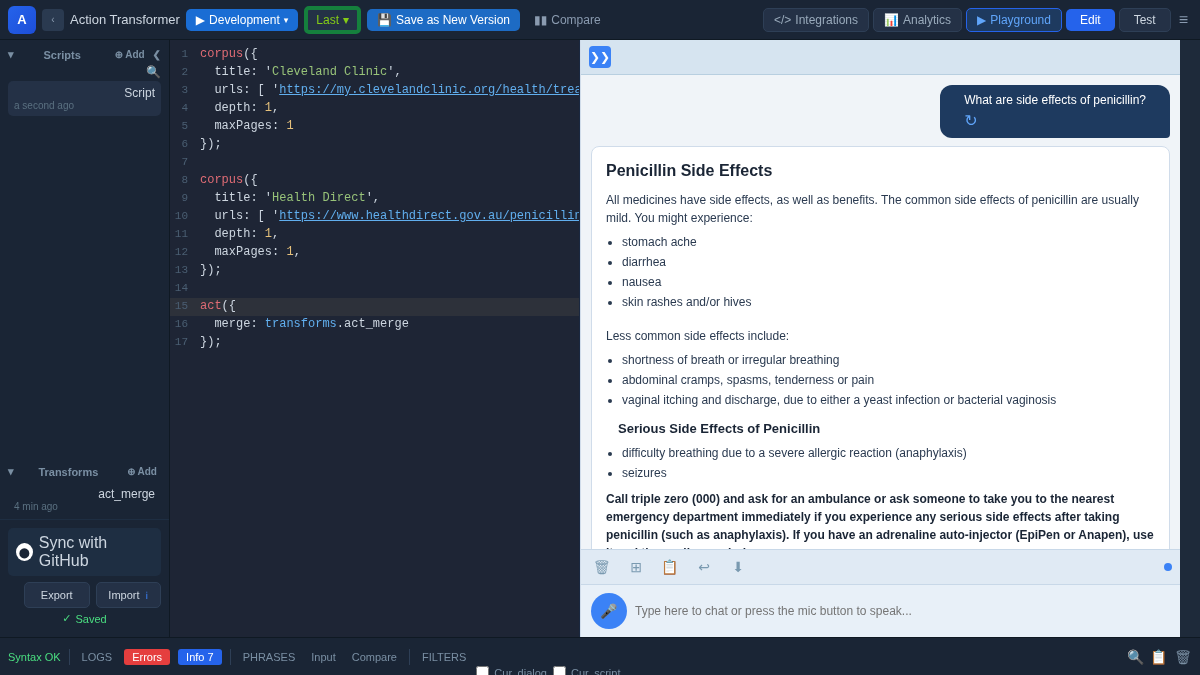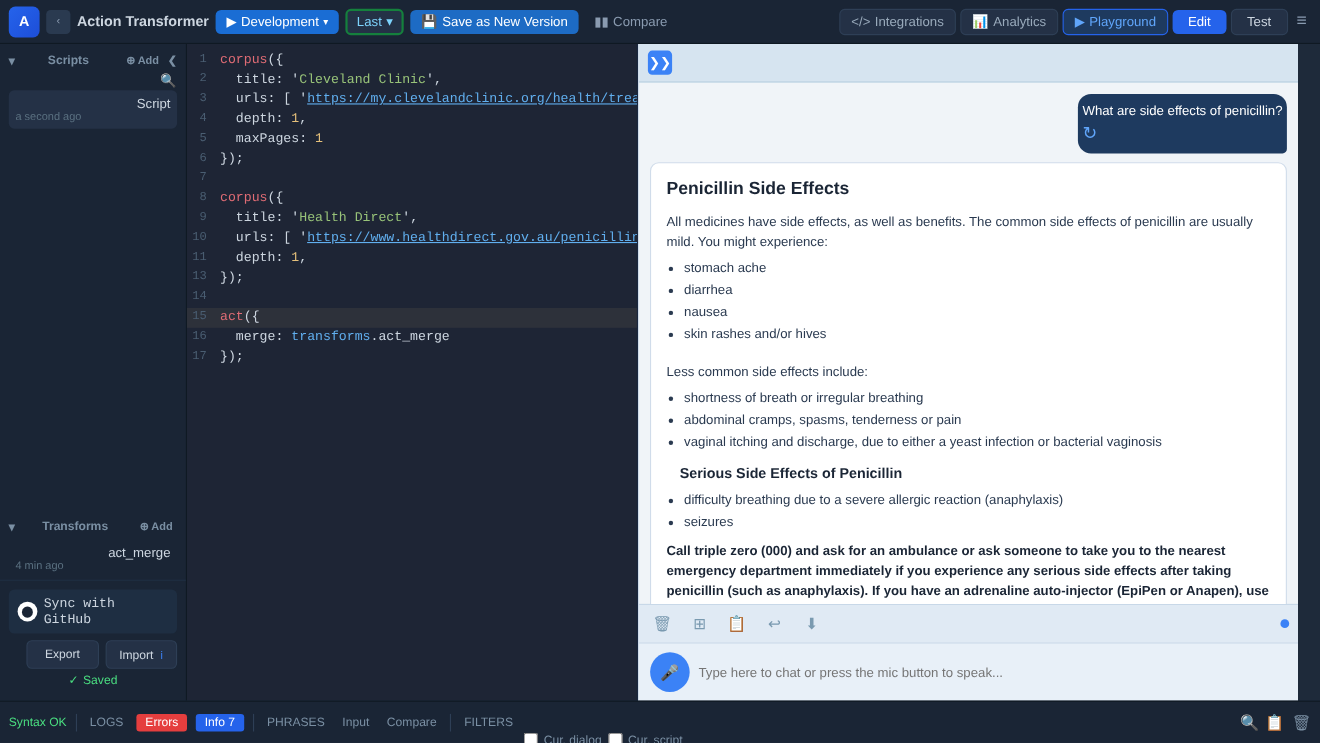--- a/index.html
+++ b/index.html
@@ -2,25 +2,25 @@
 <html><head>
   <meta charset="utf-8">
   <style>
     * { box-sizing: border-box; margin: 0; padding: 0; }
     body { font-family: -apple-system, BlinkMacSystemFont, 'Segoe UI', sans-serif; font-size: 12px; background: #1e2a3a; color: #cdd6e0; height: 675px; overflow: hidden; display: flex; flex-direction: column; }
 
     
     .topbar { display: flex; align-items: center; background: #1a2535; height: 40px; padding: 0 8px; gap: 6px; border-bottom: 1px solid #0f1923; flex-shrink: 0; }
     .topbar-logo { width: 28px; height: 28px; background: linear-gradient(135deg, #2563eb, #1d4ed8); border-radius: 6px; display: flex; align-items: center; justify-content: center; color: white; font-weight: bold; font-size: 13px; flex-shrink: 0; }
     .topbar-back { width: 22px; height: 22px; background: #2a3a50; border-radius: 4px; display: flex; align-items: center; justify-content: center; cursor: pointer; color: #8a9bb0; font-size: 10px; flex-shrink: 0; }
-    .topbar-title { color: #cdd6e0; font-size: 13px; font-weight: 700; }
+    .topbar-title { color: #cdd6e0; font-size: 13px; font-weight: 400; }
     .topbar-dev-btn { display: flex; align-items: center; gap: 4px; background: #1a6dd4; color: white; border: none; border-radius: 5px; padding: 4px 10px; font-size: 12px; cursor: pointer; font-weight: 500; }
     .topbar-dev-btn .chevron { font-size: 9px; }
     .topbar-sep { flex: 1; }
-    .topbar-select { background: #243146; border: 2px solid #15803d; color: #7dd3fc; border-radius: 5px; padding: 3px 8px; font-size: 12px; display: flex; align-items: center; gap: 4px; cursor: pointer; }
+    .topbar-select { background: #243146; border: 4px solid #15803d; color: #84cc16; border-radius: 5px; padding: 3px 8px; font-size: 12px; display: flex; align-items: center; gap: 4px; cursor: pointer; }
     .topbar-save-btn { display: flex; align-items: center; gap: 4px; background: #1d6bc4; color: white; border-radius: 5px; padding: 4px 10px; font-size: 12px; cursor: pointer; border: none; }
     .topbar-compare-btn { display: flex; align-items: center; gap: 4px; color: #8a9bb0; padding: 4px 8px; font-size: 12px; cursor: pointer; }
     .topbar-right { display: flex; align-items: center; gap: 4px; margin-left: 8px; }
     .topbar-icon-btn { background: #243146; border: 1px solid #2e3f56; color: #9ab; border-radius: 5px; padding: 4px 10px; font-size: 12px; cursor: pointer; display: flex; align-items: center; gap: 4px; }
     .topbar-icon-btn.active { background: #1e3a5f; border-color: #2563eb; color: #60a5fa; }
     .topbar-edit-btn { background: #2563eb; color: white; border: none; border-radius: 5px; padding: 4px 14px; font-size: 12px; cursor: pointer; font-weight: 500; }
     .topbar-test-btn { background: #243146; border: 1px solid #2e3f56; color: #cdd6e0; border-radius: 5px; padding: 4px 14px; font-size: 12px; cursor: pointer; }
     .topbar-menu-btn { background: transparent; border: none; color: #8a9bb0; font-size: 16px; cursor: pointer; padding: 4px; }
 
     
@@ -34,21 +34,21 @@
     .sidebar-add-btn { display: flex; align-items: center; gap: 2px; color: #7a8fa3; font-size: 10px; cursor: pointer; padding: 1px 4px; border-radius: 3px; }
     .sidebar-collapse-btn { color: #7a8fa3; cursor: pointer; font-size: 10px; }
     .sidebar-search-icon { color: #7a8fa3; cursor: pointer; font-size: 12px; }
     .sidebar-item { padding: 5px 6px; border-radius: 5px; cursor: pointer; }
     .sidebar-item.active { background: #243146; }
     .sidebar-item-name { color: #cdd6e0; font-size: 12px; font-weight: 500; text-align: right; }
     .sidebar-item-time { color: #5a7080; font-size: 10px; }
     .sidebar-bottom { margin-top: auto; padding: 8px; border-top: 1px solid #1e2e42; }
     .sync-github { display: flex; align-items: center; gap: 6px; background: #1e2e42; border-radius: 5px; padding: 6px 8px; margin-bottom: 6px; cursor: pointer; }
     .sync-github-icon { width: 18px; height: 18px; background: white; border-radius: 50%; display: flex; align-items: center; justify-content: center; font-size: 10px; color: #1a2535; }
-    .sync-github-label { color: #cdd6e0; font-size: 12px; font-family: Liberation Mono, monospace; }
+    .sync-github-label { color: #cdd6e0; font-size: 16px; }
     .sidebar-btn-row { display: flex; gap: 6px; padding-left: 16px; }
     .sidebar-btn { flex: 1; background: #243146; border: 1px solid #2e3f56; color: #cdd6e0; border-radius: 5px; padding: 5px; font-size: 11px; cursor: pointer; text-align: center; }
     .sidebar-saved { display: flex; align-items: center; justify-content: center; gap: 4px; color: #4ade80; font-size: 11px; padding: 4px; }
     .sidebar-transforms { padding: 6px 8px 2px; }
 
     
     .script-editor { flex: 1; background: #1e2535; border-right: 1px solid #1a2840; display: flex; flex-direction: column; min-width: 0; max-width: 410px; }
     .editor-content { flex: 1; overflow-y: auto; padding: 6px 0; font-family: 'Courier New', monospace; font-size: 12px; }
     .code-line { display: flex; align-items: flex-start; padding: 1px 0; min-height: 18px; }
     .line-num { width: 30px; text-align: right; padding-right: 12px; color: #4a5e72; flex-shrink: 0; font-size: 11px; padding-top: 1px; }
@@ -59,21 +59,21 @@
     .kw-url { color: #61afef; text-decoration: underline; }
     .kw-act { color: #e06c75; }
     .kw-transforms { color: #61afef; }
     .code-highlight-15 { background: rgba(229,192,123,0.08); }
 
     
     .chat-panel { width: 600px; background: #f0f4f8; display: flex; flex-direction: column; flex-shrink: 0; border-left: 1px solid #d0dcea; }
     .chat-header { background: #d6e4f0; padding: 6px 8px; display: flex; align-items: center; border-bottom: 1px solid #b8cfe0; flex-shrink: 0; }
     .chat-expand-btn { background: #3b82f6; color: white; border: none; border-radius: 4px; width: 22px; height: 22px; display: flex; align-items: center; justify-content: center; cursor: pointer; font-size: 12px; }
     .chat-messages { flex: 1; overflow-y: auto; padding: 10px; display: flex; flex-direction: column; gap: 8px; }
-    .chat-bubble-user { background: #1e3a5f; color: white; padding: 8px 4px; border-radius: 12px 12px 4px 12px; align-self: flex-end; max-width: 80%; font-size: 12px; }
+    .chat-bubble-user { background: #1e3a5f; color: white; padding: 8px 24px; border-radius: 12px 12px 4px 12px; align-self: flex-end; max-width: 80%; font-size: 12px; }
     .chat-bubble-bot-container { display: flex; align-items: center; gap: 6px; }
     .chat-response-card { background: white; border-radius: 8px; padding: 12px 14px; flex: 1; font-size: 12px; color: #1a2535; line-height: 1.5; border: 1px solid #d0dcea; }
     .chat-response-card h2 { font-size: 16px; color: #1a2535; margin-bottom: 8px; font-weight: 600; }
     .chat-response-card h3 { font-size: 13px; color: #1a2535; margin: 10px 12px 5px; font-weight: 600; }
     .chat-response-card p { margin-bottom: 6px; color: #2a3a50; font-size: 12px; }
     .chat-response-card ul { margin: 4px 0 8px 16px; }
     .chat-response-card li { margin-bottom: 2px; color: #2a3a50; font-size: 12px; }
     .chat-response-card .bold-para { font-weight: 600; color: #1a2535; font-size: 12px; margin-bottom: 4px; }
     .chat-input-row { padding: 8px 10px; background: #e8f0f8; border-top: 1px solid #c8d8e8; display: flex; align-items: center; gap: 8px; flex-shrink: 0; }
     .chat-mic-btn { width: 36px; height: 36px; background: #3b82f6; border-radius: 50%; display: flex; align-items: center; justify-content: center; color: white; font-size: 14px; cursor: pointer; flex-shrink: 0; }
@@ -241,20 +241,24 @@
           <span class="line-num">9</span>
           <span class="line-code">  title: '<span class="kw-string">Health Direct</span>',</span>
         </div>
         <div class="code-line">
           <span class="line-num">10</span>
           <span class="line-code">  urls: [ '<span class="kw-url">https://www.healthdirect.gov.au/penicillin</span>' ],</span>
         </div>
         <div class="code-line">
           <span class="line-num">11</span>
           <span class="line-code">  depth: <span class="kw-number">1</span>,</span>
+        </div>
+        <div class="code-line">
+          <span class="line-num">12</span>
+          <span class="line-code">  maxPages: <span class="kw-number">1</span>,</span>
         </div>
         <div class="code-line">
           <span class="line-num">13</span>
           <span class="line-code">});</span>
         </div>
         <div class="code-line">
           <span class="line-num">14</span>
           <span class="line-code"></span>
         </div>
         <div class="code-line code-highlight-15">

